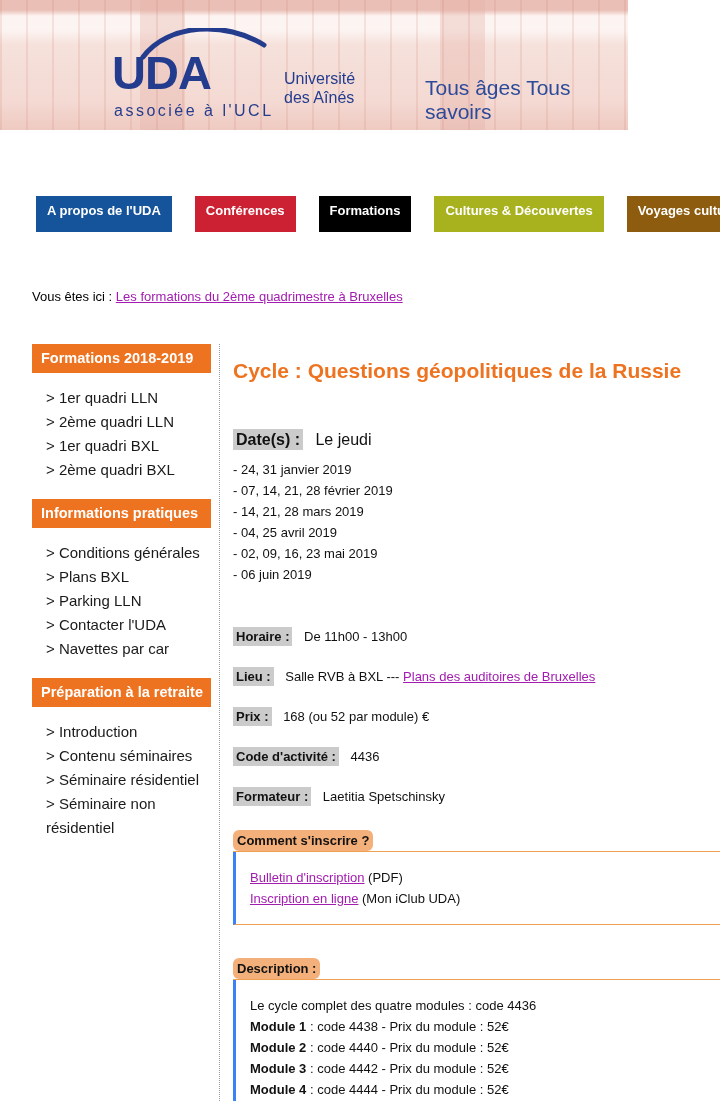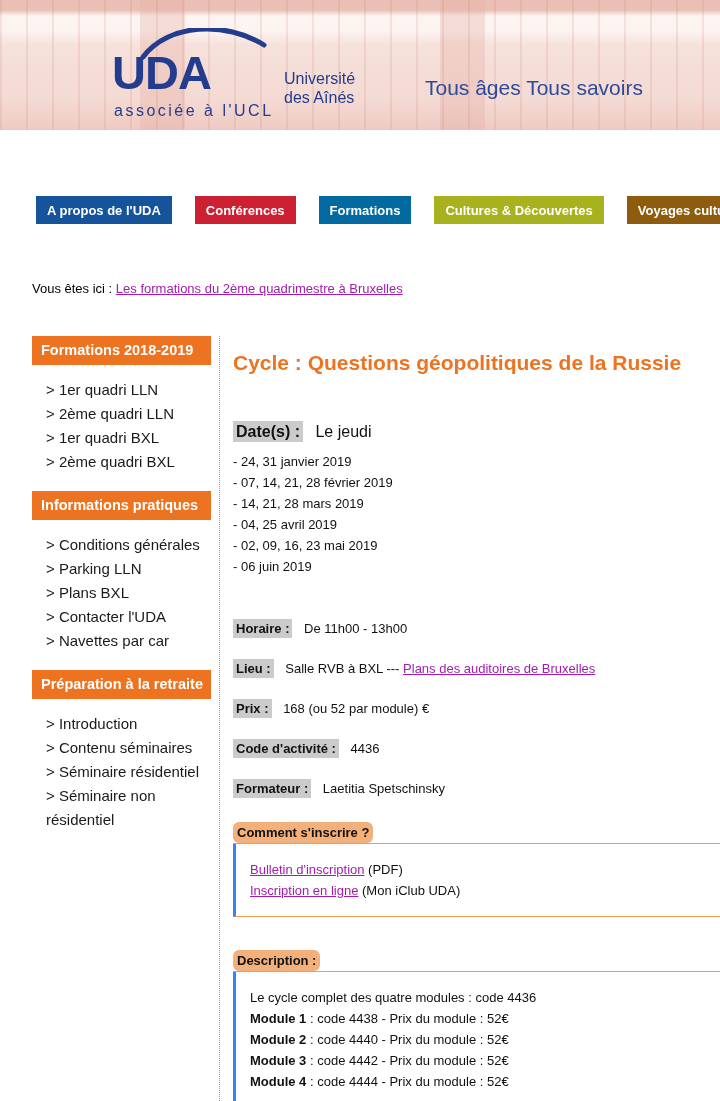--- a/index.html
+++ b/index.html
@@ -4,21 +4,21 @@
 <style>
   * { margin:0; padding:0; box-sizing:border-box; }
   html,body { background:#fff; }
   body {
     width:720px; height:1101px; overflow:hidden; position:relative;
     font-family:"Liberation Sans", sans-serif; color:#111;
   }
 
   
   .banner {
-    position:relative; width:720px; height:130px; overflow:hidden;
+    position:relative; width:628px; height:130px; overflow:hidden;
     background-color:#f5ded8;
     background-image:
       repeating-linear-gradient(90deg, rgba(201,120,104,0.16) 0 2px, rgba(0,0,0,0) 2px 26px),
       repeating-linear-gradient(90deg, rgba(0,0,0,0) 0 140px, rgba(228,176,165,0.35) 140px 185px, rgba(0,0,0,0) 185px 300px),
       linear-gradient(180deg, rgba(223,160,148,0.50) 0 10px, rgba(253,246,244,0.92) 16px 30px,
         rgba(247,229,224,0.40) 45px, rgba(240,206,197,0.28) 78%, rgba(233,185,174,0.55) 100%);
   }
   .logo { position:absolute; left:112px; top:12px; width:300px; height:110px; }
   .logo-arc { position:absolute; left:28px; top:16px; }
   .logo-acronym {
@@ -32,21 +32,21 @@
   .logo-assoc {
     position:absolute; left:2px; top:90px; font-size:16px; letter-spacing:2.5px; color:#243c8e;
   }
   .tagline { position:absolute; left:425px; top:76px; font-size:21px; color:#2c4a9a; }
 
   
   .nav {
     margin:66px 0 0 36px; display:flex; gap:23px; white-space:nowrap; width:720px;
   }
   .nav-item {
-    height:28px; line-height:30px; padding:0 11px; color:#fff; font-size:13px;
+    height:36px; line-height:30px; padding:0 11px; color:#fff; font-size:13px;
     font-weight:bold; flex:0 0 auto; cursor:pointer;
   }
 
   
   .breadcrumb { margin:57px 0 0 32px; font-size:13px; color:#000; }
   .breadcrumb a, .link { color:#a21caf; text-decoration:underline; cursor:pointer;text-align:right; }
 
   
   .content { display:flex; align-items:stretch; margin:40px 0 0 32px; min-height:760px; }
   .sidebar { width:179px; flex:0 0 auto; }
@@ -91,21 +91,21 @@
     <div class="logo-sub">Université
 des Aînés</div>
     <div class="logo-assoc">associée à l'UCL</div>
   </div>
   <div class="tagline">Tous âges Tous savoirs</div>
 </div>
 
 <div class="nav">
   <div class="nav-item" style="background-color: rgb(21, 84, 154);">A propos de l'UDA</div>
   <div class="nav-item" style="background-color: rgb(204, 33, 51);">Conférences</div>
-  <div class="nav-item" style="background-color: #0369a1;">Formations</div>
+  <div class="nav-item" style="background-color: #000000;">Formations</div>
   <div class="nav-item" style="background-color: rgb(168, 178, 30);">Cultures &amp; Découvertes</div>
   <div class="nav-item" style="background-color: rgb(142, 92, 14);">Voyages culturels</div>
 
 </div>
 
 <div class="breadcrumb">
   <span>Vous êtes ici : </span><a>Les formations du 2ème quadrimestre à Bruxelles</a>
 </div>
 
 <div class="content">
@@ -114,22 +114,22 @@
     <div class="side-header">Formations 2018-2019</div>
     <ul class="side-list">
       <li>&gt; 1er quadri LLN</li>
       <li>&gt; 2ème quadri LLN</li>
       <li>&gt; 1er quadri BXL</li>
       <li>&gt; 2ème quadri BXL</li>
     </ul>
     <div class="side-header">Informations pratiques</div>
     <ul class="side-list">
       <li>&gt; Conditions générales</li>
+      <li>&gt; Plans BXL</li>
       <li>&gt; Parking LLN</li>
-      <li>&gt; Plans BXL</li>
       <li>&gt; Contacter l'UDA</li>
       <li>&gt; Navettes par car</li>
     </ul>
     <div class="side-header">Préparation à la retraite</div>
     <ul class="side-list">
       <li>&gt; Introduction</li>
       <li>&gt; Contenu séminaires</li>
       <li>&gt; Séminaire résidentiel</li>
       <li>&gt; Séminaire non résidentiel</li>
     </ul>

